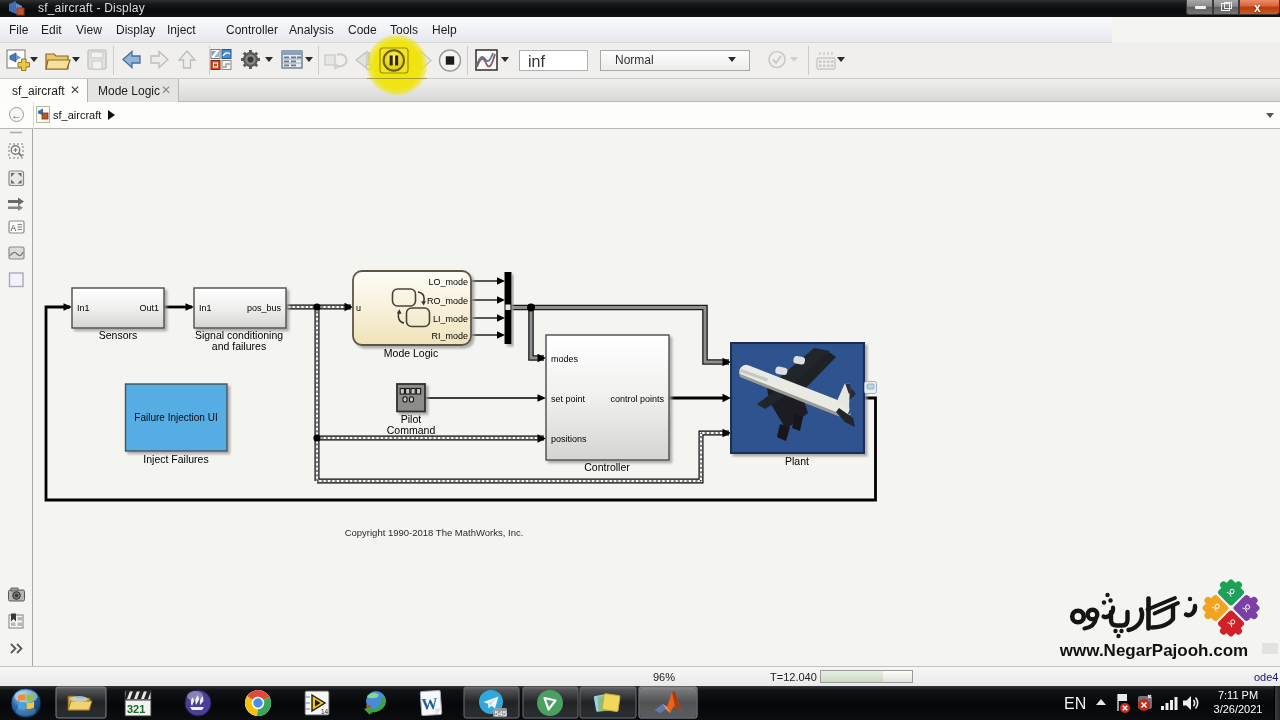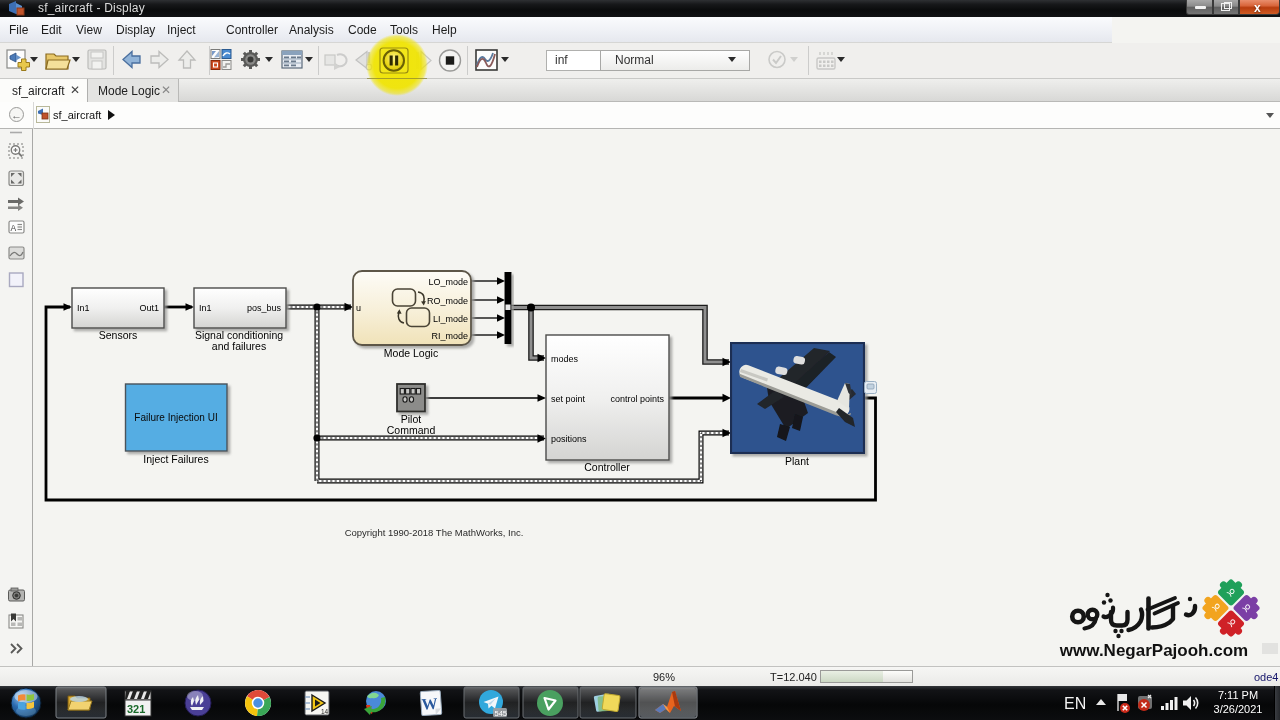--- a/index.html
+++ b/index.html
@@ -21,21 +21,21 @@
 #wclose .g { position:absolute; left:14px; top:1px; color:#fff; font-size:12px; font-weight:bold; text-shadow:0 1px 2px rgba(0,0,0,.5); }
 
 
 #menu { left:0; top:17px; width:1112px; height:26px; background:linear-gradient(180deg,#fafbfd 0%,#eef0f5 60%,#e6e8ee 100%); border-bottom:1px solid #d6d6d4; }
 #menu span { position:absolute; top:6px; font-size:12px; color:#1c1c1c; }
 
 
 #toolbar { left:0; top:43px; width:1280px; height:36px; background:#f0efed; border-bottom:1px solid #c9c9c7; }
 .tsep { position:absolute; top:3px; width:1px; height:29px; background:#cccccb; }
 .dda { position:absolute; width:0; height:0; border-left:4px solid transparent; border-right:4px solid transparent; border-top:5px solid #2a2a2a; }
-#inf-field { position:absolute; left:546px; top:7px; width:69px; height:21px; background:#fff; border:1px solid #b0b0ae; font-size:12px; color:#333; padding:2px 0 0 8px; }
+#inf-field { position:absolute; left:519px; top:7px; width:69px; height:21px; background:#fff; border:1px solid #b0b0ae; font-size:16px; color:#333; padding:2px 0 0 8px; }
 #normal-dd { position:absolute; left:600px; top:7px; width:150px; height:21px; background:linear-gradient(180deg,#fefefe,#ececea); border:1px solid #a8a8a6; font-size:12px; color:#333; padding:2px 0 0 14px; }
 
 
 #tabbar { left:0; top:79px; width:1280px; height:23px; background:linear-gradient(180deg,#efefed,#d8d8d6); border-bottom:1px solid #b9b9b7; }
 .tab { position:absolute; top:0; height:23px; font-size:12px; color:#222; }
 #tab1 { left:0; width:88px; background:#fcfcfa; border-right:1px solid #b0b0ae; }
 #tab2 { left:88px; width:91px; background:#e4e4e2; border-right:1px solid #b9b9b7; }
 .tab .lbl { position:absolute; top:5px; }
 .tab .x { position:absolute; top:4px; font-size:12px; color:#444; }
 #tab2 .x { color:#888; }

